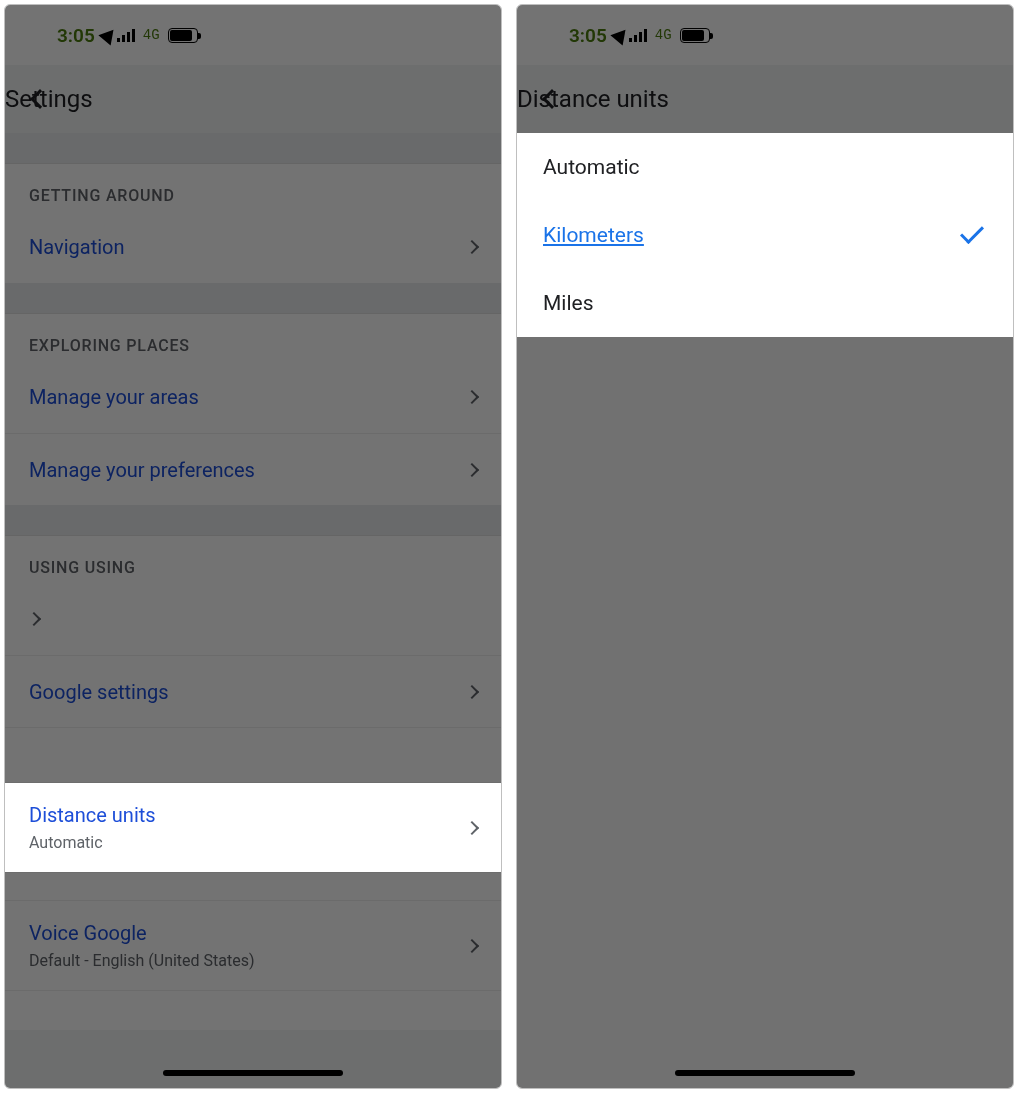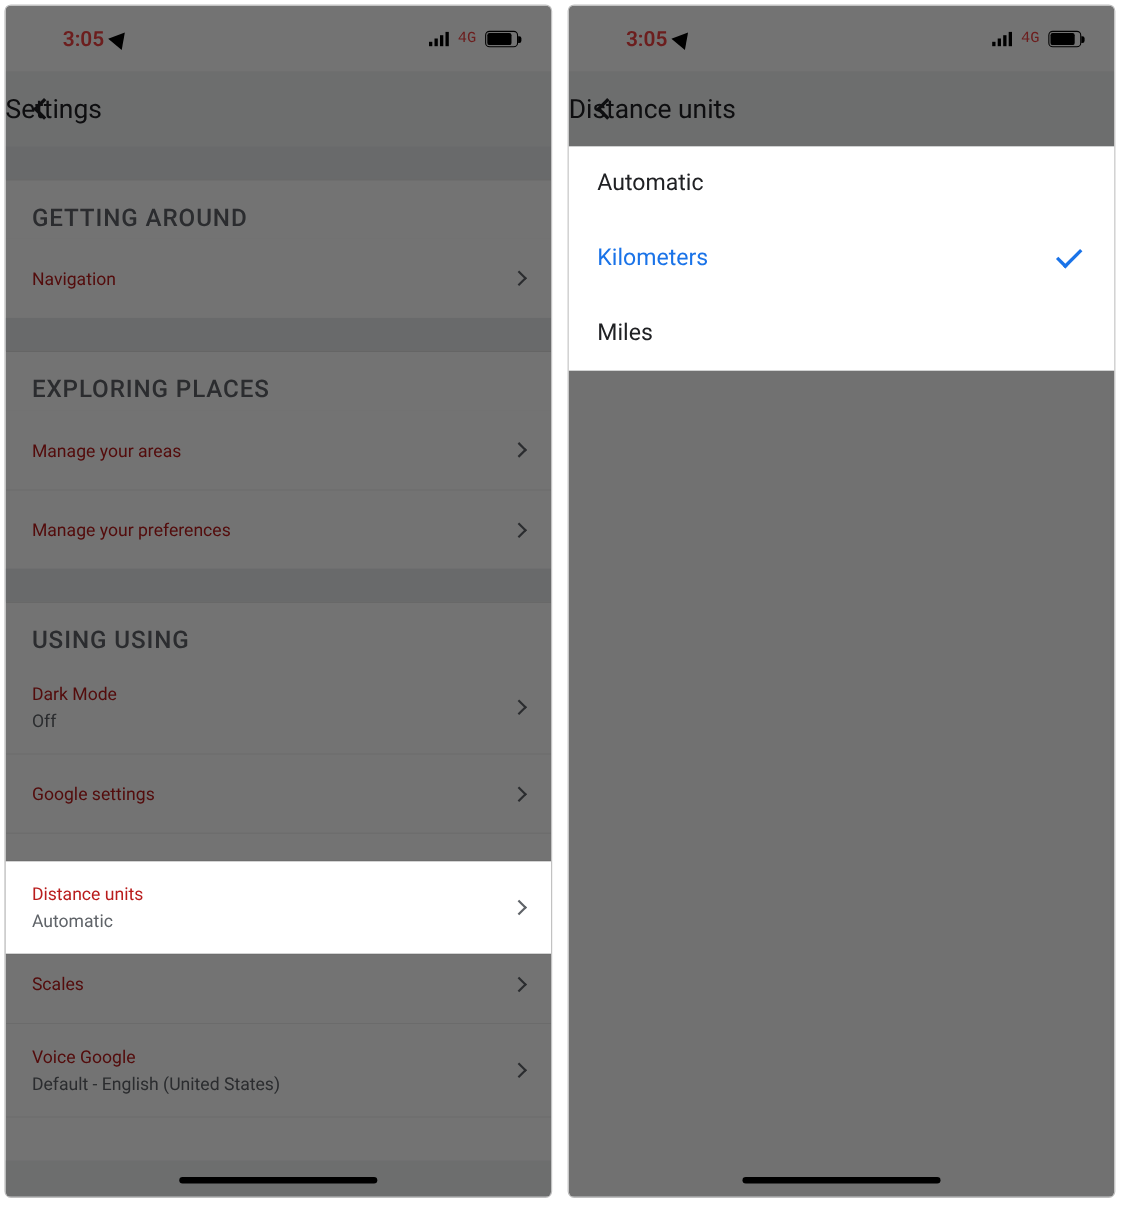--- a/index.html
+++ b/index.html
@@ -26,26 +26,25 @@
     inset: 0;
     background: rgba(0,0,0,0.55);
     pointer-events: none;
     z-index: 5;
   }
   
   .status-bar {
     height: 60px;
     display: flex;
     align-items: center;
-    justify-content: space-between;
     padding: 0 30px 0 52px;
     background: #ffffff;
     font-weight: 600;
     font-size: 19px;
-    color: #ef4444;
+    color: #4d7c0f;
   }
   .status-left { display: flex; align-items: center; gap: 6px; }
   .status-right { display: flex; align-items: center; gap: 8px; }
   .loc-arrow {
     width: 0; height: 0;
     border-left: 8px solid transparent;
     border-right: 8px solid transparent;
     border-bottom: 14px solid #000;
     transform: rotate(40deg);
     display: inline-block;
@@ -92,37 +91,37 @@
     border-left: 3px solid #202124;
     border-bottom: 3px solid #202124;
     transform: rotate(45deg);
   }
 
   
   .section-gap { height: 30px; background: #e8eaed; }
   .section-header {
     background: #ffffff;
     padding: 22px 24px 6px 24px;
-    font-size: 22px;
+    font-size: 16px;
     letter-spacing: 0.8px;
     color: #5f6368;
     font-weight: 500;
     border-top: 1px solid #e0e0e0;
   }
   .row {
     background: #ffffff;
     padding: 20px 24px;
     display: flex;
     align-items: center;
     justify-content: space-between;
     min-height: 72px;
   }
   .row + .row { border-top: 1px solid #eeeeee; }
   .row .labels { display: flex; flex-direction: column; gap: 6px; }
-  .row .title { font-size: 16px; color: #b91c1c; }
+  .row .title { font-size: 20px; color: #1d4ed8; }
   .row .subtitle { font-size: 16px; color: #5f6368; }
   .chev-right {
     width: 10px; height: 10px;
     border-top: 2.5px solid #5f6368;
     border-right: 2.5px solid #5f6368;
     transform: rotate(45deg);
   }
   
   .highlight-row {
     position: absolute;
@@ -137,21 +136,21 @@
   
   .options-panel {
     background: #ffffff;
   }
   .option-row {
     padding: 22px 26px;
     display:flex; align-items:center; justify-content:space-between;
     font-size: 21px;
   }
   .option-row .opt-label { color:#202124; }
-  .option-row.selected .opt-label { color:#1a73e8; }
+  .option-row.selected .opt-label { color:#1a73e8;text-decoration:underline; }
   .checkmark {
     width: 22px; height: 12px;
     border-left: 3px solid #1a73e8;
     border-bottom: 3px solid #1a73e8;
     transform: rotate(-45deg);
     margin-right: 4px;
     margin-top: -6px;
   }
   .right-body { background:#717171; flex:1; }
   .right-inner { display:flex; flex-direction:column; height:100%; }
@@ -220,24 +219,20 @@
   <div class="row">
     <div class="labels">
         <div class="title">Manage your preferences</div>
       </div>
     <span class="chev-right"></span>
   </div>
 
   <div class="section-gap"></div>
   <div class="section-header">USING USING</div>
   <div class="row">
-    <div class="labels">
-      <div class="title">Dark Mode</div>
-      <div class="subtitle">Off</div>
-    </div>
     <span class="chev-right"></span>
   </div>
   <div class="row">
     <div class="labels">
         <div class="title">Google settings</div>
       </div>
     <span class="chev-right"></span>
   </div>
 
   <div class="row" style="height:101px;"></div>

